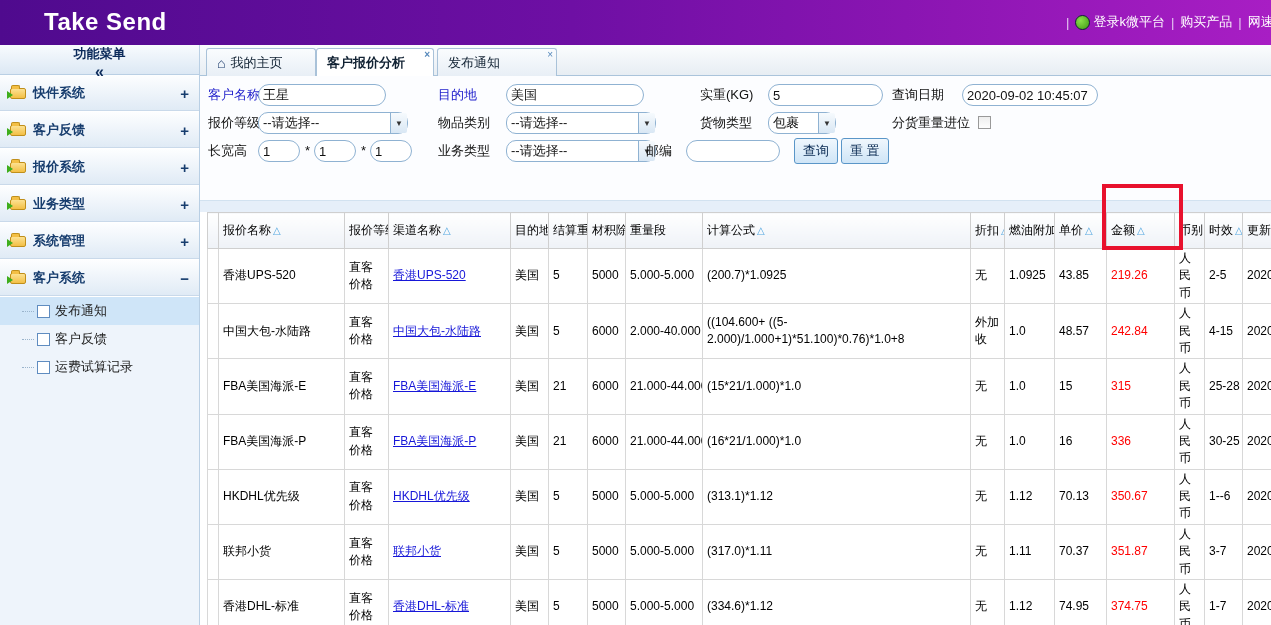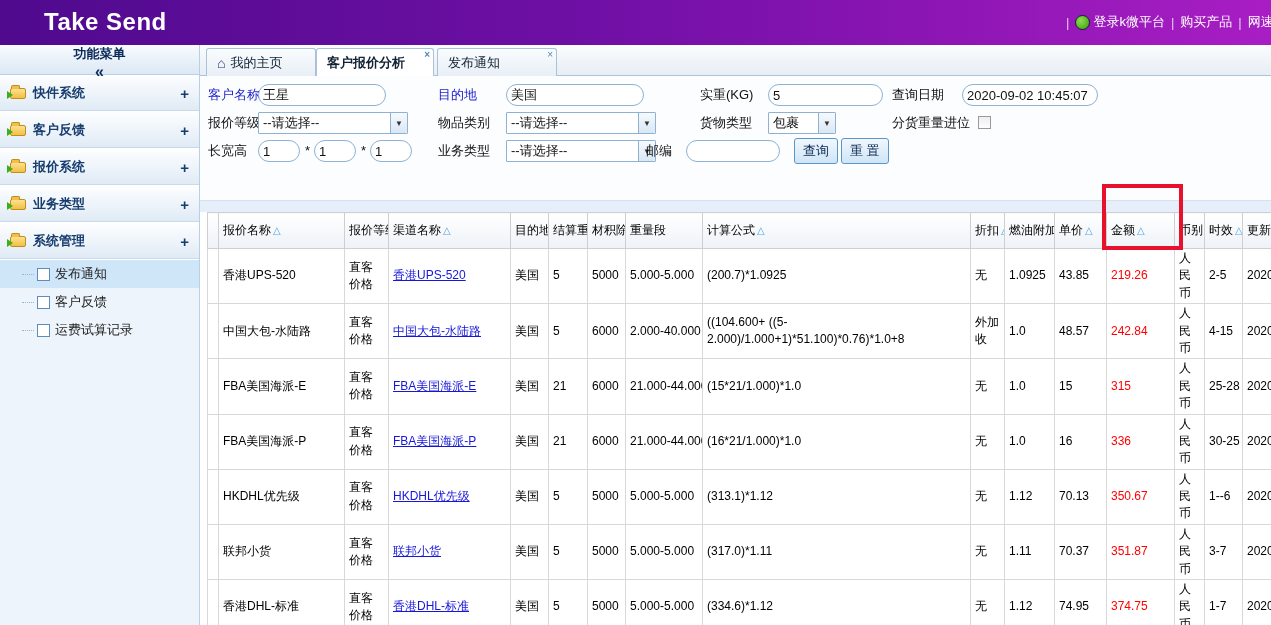--- a/index.html
+++ b/index.html
@@ -44,21 +44,21 @@
   .tab { position:absolute; top:3px; height:28px; border:1px solid #a9c2d9; border-bottom:none; border-radius:3px 3px 0 0; background:linear-gradient(#fafcfe,#e8eff6); display:flex; align-items:center; padding:0 10px; font-size:13px; color:#123; cursor:pointer; }
   .tab.active { background:#fff; font-weight:bold; height:29px; }
   .home-icon { font-size:14px; color:#1b3a6b; margin-right:5px; }
   .tab-close { position:absolute; top:1px; right:3px; font-size:10px; color:#5588bb; line-height:10px; cursor:pointer; }
 
   
   .form-area { position:relative; height:124px; background:#fcfdff; font-size:13px; color:#111; }
   .flabel { position:absolute; white-space:nowrap; line-height:22px; }
   .flabel.blue { color:#2222cc; }
   .finput { position:absolute; height:22px; border:1px solid #8fb2d2; border-radius:11px; background:#fff; font-size:13px; padding:0 4px; font-family:inherit; color:#111; }
-  .fselect { position:absolute; height:22px; border:1px solid #8fb2d2; border-radius:1px; background:#fff; display:flex; align-items:center; cursor:pointer; }
+  .fselect { position:absolute; height:22px; border:1px solid #8fb2d2; border-radius:10px; background:#fff; display:flex; align-items:center; cursor:pointer; }
   .fselect .sel-text { flex:1; padding:0 4px; font-size:13px; white-space:nowrap; overflow:hidden; }
   .fselect .sel-btn { width:17px; height:100%; border-left:1px solid #8fb2d2; background:linear-gradient(#f6fafd,#d9e7f4); display:flex; align-items:center; justify-content:center; font-size:8px; color:#333; border-radius:0 2px 2px 0; }
   .fcheckbox { position:absolute; width:13px; height:13px; border:1px solid #999; background:linear-gradient(#eee,#fdfdfd); }
   .star { position:absolute; line-height:22px; }
   .fbtn { position:absolute; height:26px; border:1px solid #5a96c8; border-radius:3px; background:linear-gradient(#f0f7fd,#cfe5f7); font-size:13px; color:#0a2a52; padding:0 8px; cursor:pointer; font-family:inherit; }
   .gap-band { height:12px; background:#e6eff9; border-top:1px solid #d2e2f0; }
 
   
   .table-wrap { position:relative; margin-left:7px; width:1064px; overflow:hidden; }
   table.quotes { border-collapse:collapse; table-layout:fixed; width:1115px; }
@@ -121,20 +121,25 @@
           </div>
           <div class="menu-item">
             <span class="folder"></span>
             <span class="menu-label">业务类型</span>
             <span class="menu-state">+</span>
           </div>
           <div class="menu-item">
             <span class="folder"></span>
             <span class="menu-label">系统管理</span>
             <span class="menu-state">+</span>
+          </div>
+          <div class="menu-item">
+            <span class="folder"></span>
+            <span class="menu-label">客户系统</span>
+            <span class="menu-state">−</span>
           </div>
         </div>
       <div id="sidebar-subitems">
           <div class="subitem selected">
             <span class="tree"></span>
             <span class="grid-icon"></span>
             <span class="sub-label">发布通知</span>
           </div>
           <div class="subitem">
             <span class="tree"></span>

